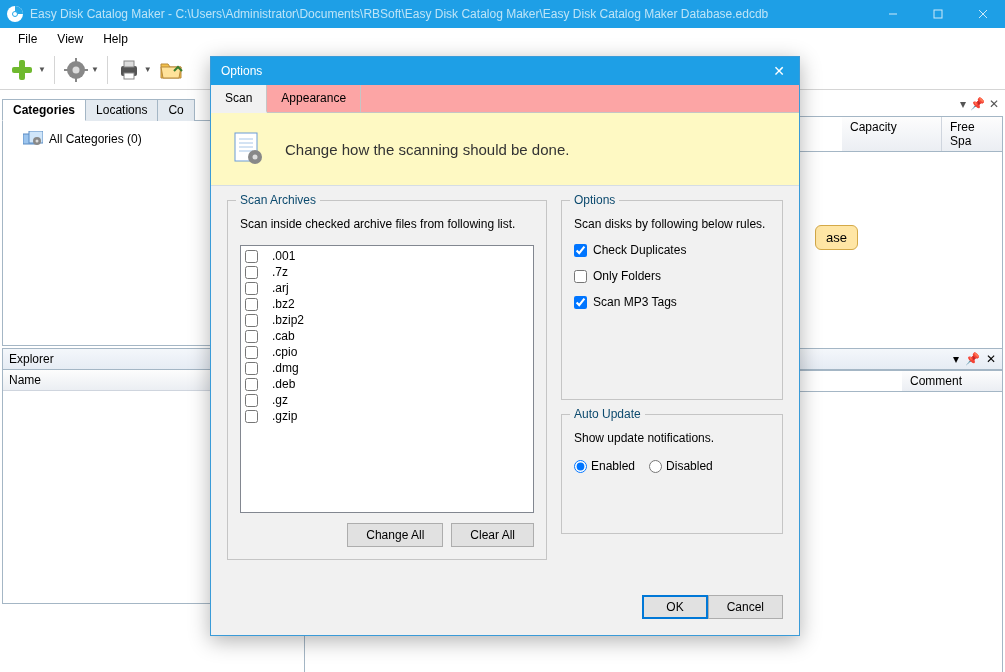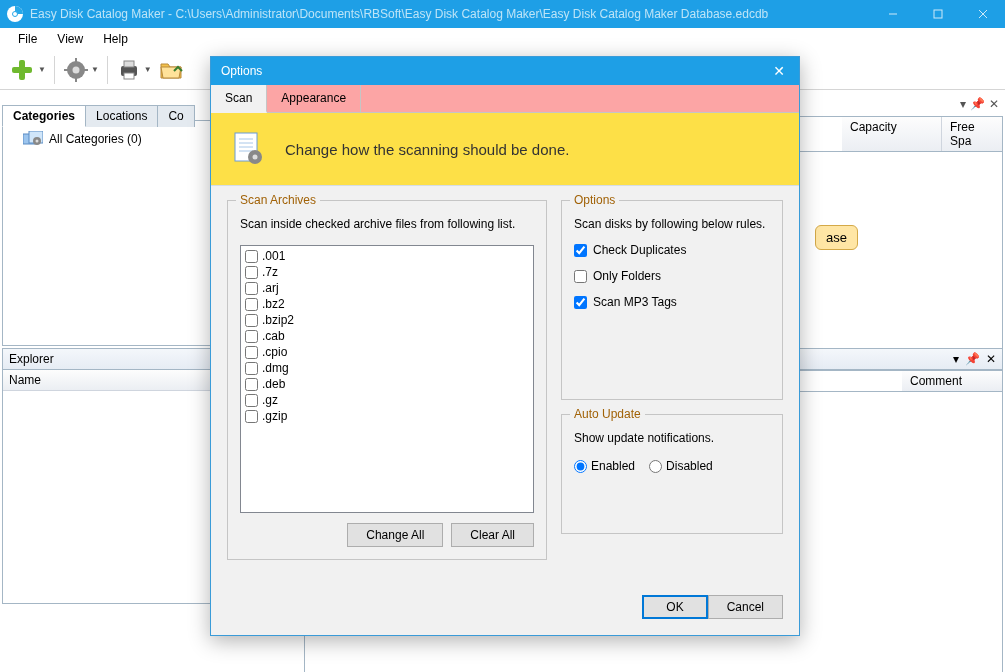--- a/index.html
+++ b/index.html
@@ -16,21 +16,21 @@
 
 .toolbar { height: 40px; display: flex; align-items: center; padding-left: 6px; gap: 2px; border-bottom: 1px solid #d5d5d5; }
 .tb-btn { display: flex; align-items: center; padding: 2px; cursor: pointer; }
 .tb-sep { width: 1px; height: 28px; background: #d5d5d5; margin: 0 4px; }
 .drop-arrow { font-size: 8px; color: #555; margin-left: 2px; }
 
 .main-body { position: absolute; top: 90px; left: 2px; right: 2px; bottom: 2px; }
 
 .left-panel { position: absolute; left: 0; top: 8px; width: 300px; }
 .tabs { display: flex; border-bottom: 1px solid #a4b6c5; }
-.tab { padding: 3px 10px; border: 1px solid #a4b6c5; border-bottom: none; background: #e4eaf0; margin-right: -1px; cursor: pointer; position: relative; top: 7px; }
+.tab { padding: 3px 10px; border: 1px solid #a4b6c5; border-bottom: none; background: #e4eaf0; margin-right: -1px; cursor: pointer; position: relative; top: 1px; }
 .tab.active { background: #fff; font-weight: bold; z-index: 2; border-bottom: 1px solid #fff; }
 .pin-row { position: absolute; right: 4px; top: 9px; display: flex; gap: 4px; font-size: 11px; color: #555; }
 .pin-icon { cursor: pointer; }
 
 .tree { padding: 10px 6px; border: 1px solid #a4b6c5; border-top: none; height: 225px; }
 .tree-row { display: flex; align-items: center; gap: 6px; padding-left: 14px; }
 
 .explorer-panel { position: absolute; left: 0; top: 258px; width: 300px; }
 .panel-header { background: linear-gradient(#f4f7fb,#e6ecf4); border: 1px solid #a4b6c5; padding: 3px 6px; display: flex; justify-content: space-between; align-items: center; }
 .explorer-body { border: 1px solid #a4b6c5; border-top: none; height: 234px; }
@@ -48,30 +48,30 @@
 .right-lower-body { border: 1px solid #a4b6c5; border-top: none; height: 290px; position: relative; }
 .right-lower-body::after { content:""; position:absolute; left: 40px; top: 50%; width: 1px; height: 60px; background:#bbb; }
 
 
 .dialog { position: absolute; left: 210px; top: 56px; width: 590px; height: 580px; background: #f1f1f1; border: 1px solid #3a9bd8; box-shadow: 0 5px 20px rgba(0,0,0,.3); z-index: 100; display: flex; flex-direction: column; }
 .dlg-title { background: #1e9fe6; color: #fff; height: 28px; display: flex; align-items: center; padding-left: 10px; font-size: 13px; }
 .dlg-close { width: 40px; text-align: center; cursor: pointer; font-size: 14px; }
 .dlg-tabs { display: flex; background: #fca5a5; border-bottom: 1px solid #c5c5c5; }
 .dlg-tab { padding: 6px 14px; cursor: pointer; border-right: 1px solid #c5c5c5; }
 .dlg-tab.active { background: #f1f1f1; border-bottom: 2px solid #f1f1f1; margin-bottom: -1px; }
-.dlg-banner { background: #fde047; padding: 18px 20px; display: flex; align-items: center; gap: 18px; border-bottom: 1px solid #d5dde5; }
+.dlg-banner { background: #fef9c3; padding: 18px 20px; display: flex; align-items: center; gap: 18px; border-bottom: 1px solid #d5dde5; }
 .dlg-banner-text { font-size: 15px; color: #333; }
 
 .dlg-body { flex: 1; padding: 14px 16px; display: flex; gap: 14px; }
 .group { border: 1px solid #c5c5c5; padding: 10px 12px 12px; position: relative; }
-.group-title { position: absolute; top: -8px; left: 8px; background: #f1f1f1; padding: 0 4px; font-size: 12px; color: #a16207; }
+.group-title { position: absolute; top: -8px; left: 8px; background: #f1f1f1; padding: 0 4px; font-size: 12px; color: #0c4a6e; }
 .left-group { flex: 0 0 320px; height: 360px; display: flex; flex-direction: column; }
 .left-group .desc { margin: 6px 0 14px; }
 .archive-list { border: 1px solid #828790; background: #fff; flex: 1; overflow-y: scroll; padding: 2px 4px; }
-.arch-item { display: flex; align-items: center; gap: 4px; padding: 1px 0; }
+.arch-item { display: flex; align-items: center; gap: 14px; padding: 1px 0; }
 .arch-item input { margin: 0; cursor: pointer; }
 .btn-row { display: flex; gap: 8px; justify-content: flex-end; margin-top: 10px; }
 
 .right-groups { flex: 1; display: flex; flex-direction: column; gap: 14px; }
 .opt-group { height: 200px; }
 .auto-group { height: 120px; }
 .chk-row { display: flex; align-items: center; gap: 6px; margin-top: 12px; }
 .chk-row input { cursor: pointer; }
 .radio-row { display: flex; gap: 14px; margin-top: 14px; align-items: center; }
 .radio-row label { display: flex; align-items: center; gap: 4px; }

